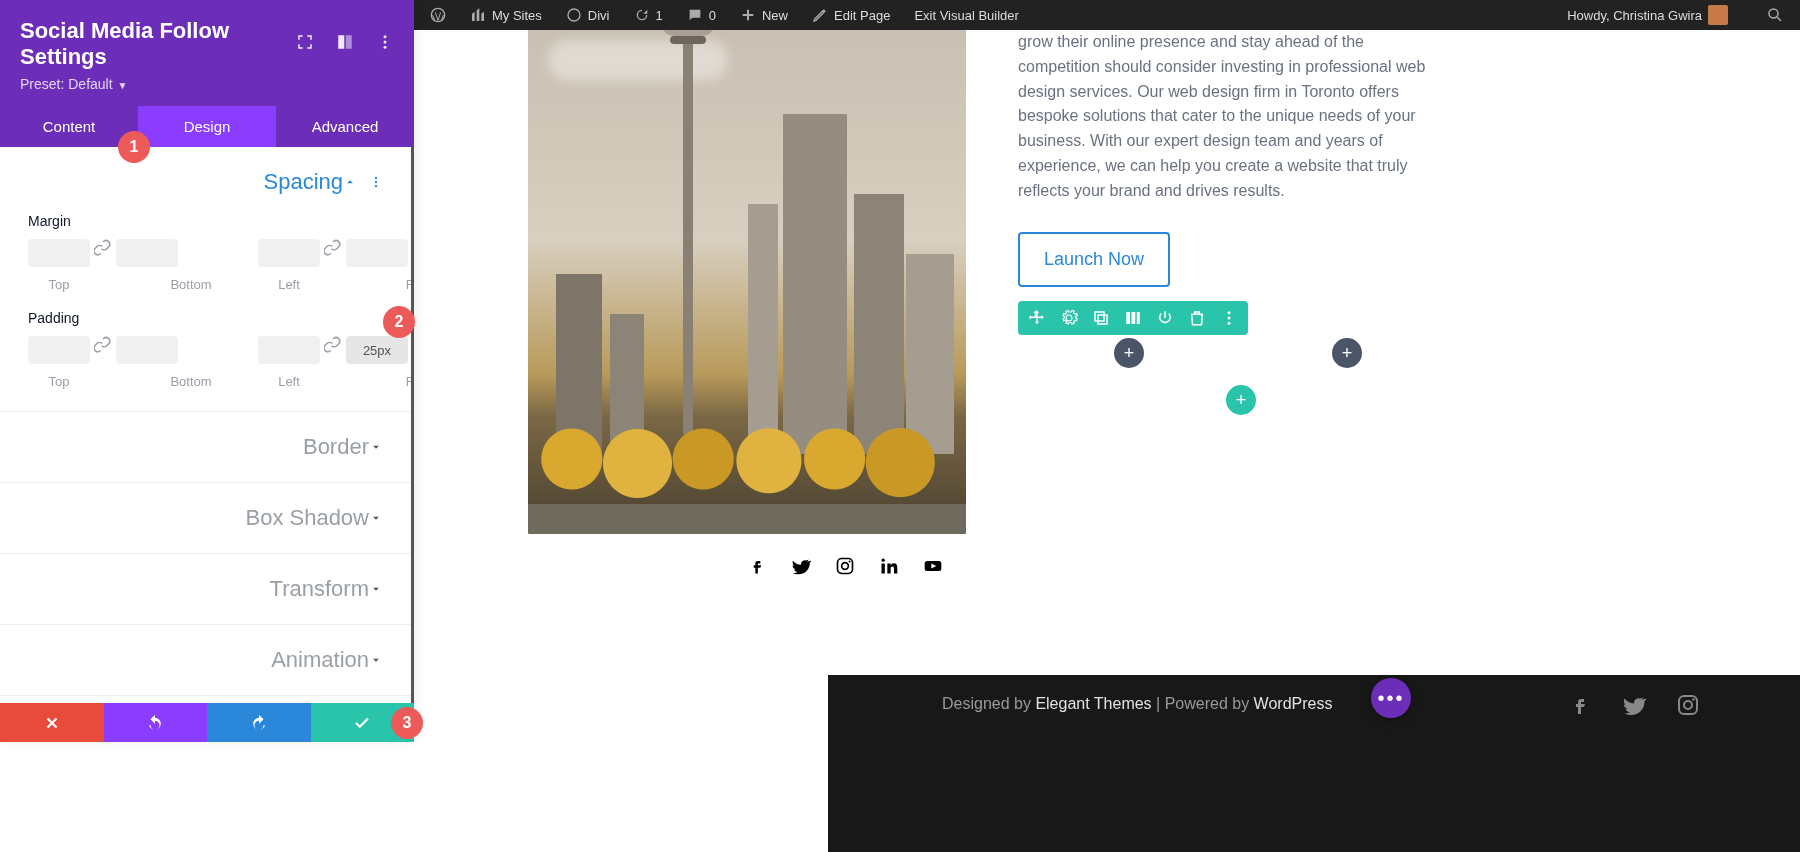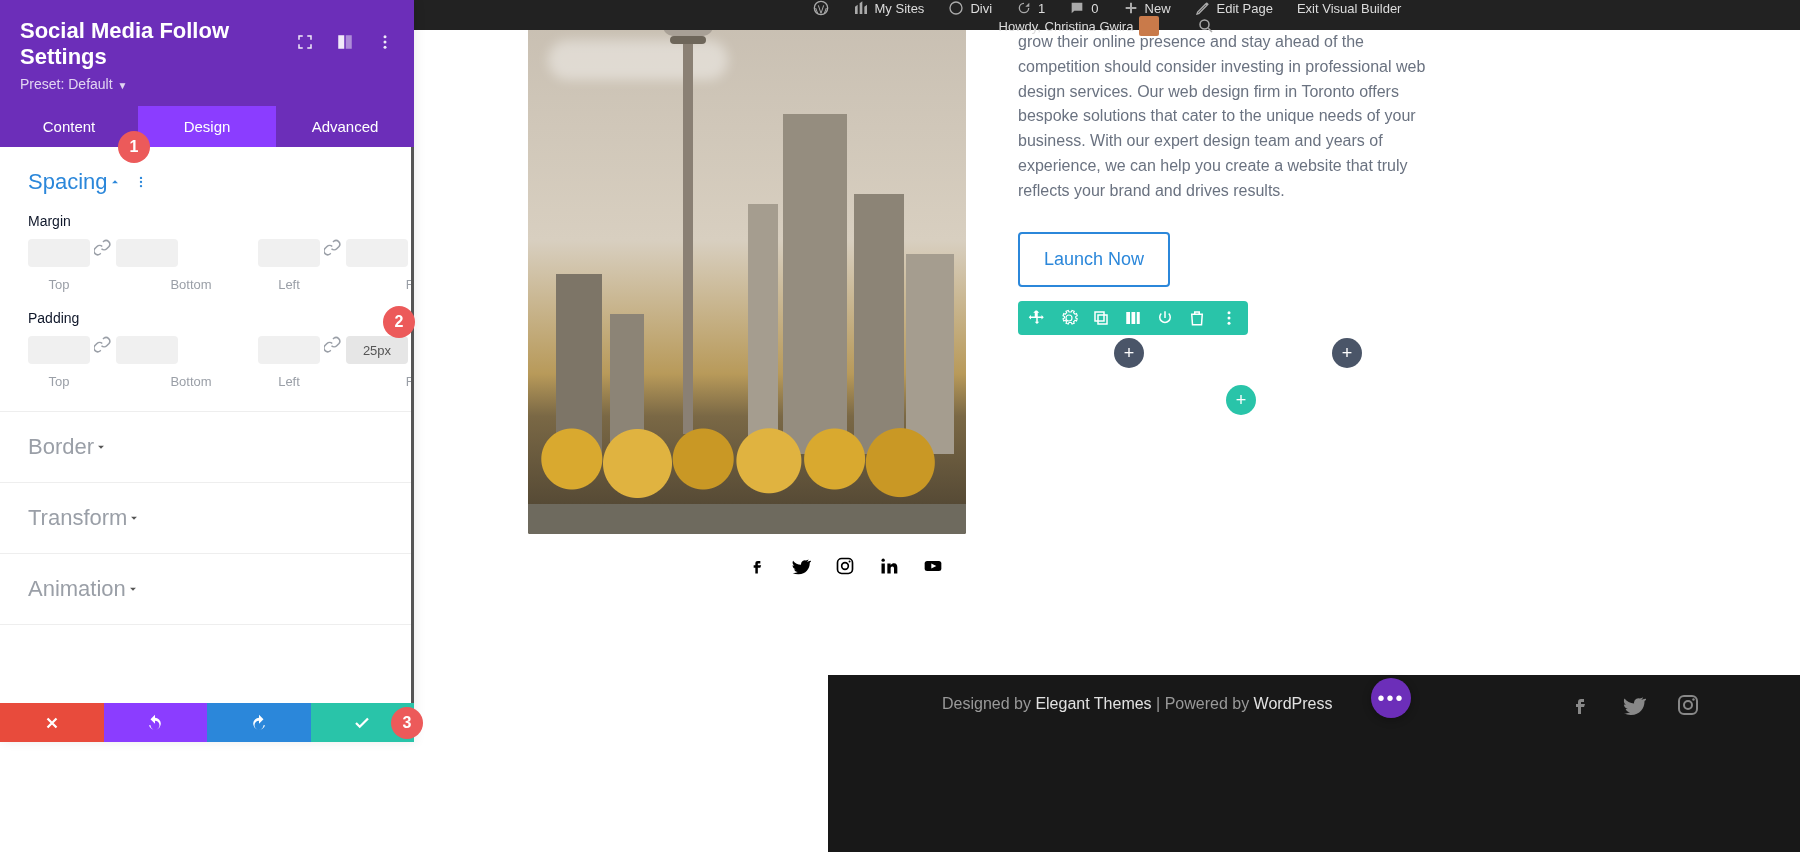--- a/index.html
+++ b/index.html
@@ -14,21 +14,21 @@
 .panel-title-icons svg { width: 18px; height: 18px; fill: #fff; opacity: .9; }
 .preset { font-size: 14px; color: rgba(255,255,255,.8); margin-top: 6px; }
 .preset-caret { font-size: 10px; margin-left: 2px; }
 
 .tabs { display: flex; background: #6c2eb9; }
 .tab { flex: 1; text-align: center; padding: 12px 16px; font-size: 15px; color: #fff; cursor: pointer; }
 .tab.active { background: #8b3dff; }
 
 .panel-body { flex: 1; overflow-y: auto; border-right: 3px solid #555; }
 .section { border-bottom: 1px solid #eee; padding: 22px 28px; }
-.section-head { display: flex; align-items: center; justify-content: flex-start; cursor: pointer; }
+.section-head { display: flex; align-items: center; justify-content: flex-end; cursor: pointer; }
 .section-title { font-size: 22px; color: #9a9fa7; font-weight: 400; }
 .section-title.active { color: #2b87da; }
 .section-head-right { display: flex; align-items: center; gap: 12px; }
 .section-head-right svg { width: 14px; height: 14px; fill: #2b87da; }
 .chevron-down { width: 14px; height: 14px; fill: #555; }
 
 .field-block { margin-top: 18px; }
 .field-label { font-size: 14px; color: #0f172a; margin-bottom: 10px; }
 .spacing-grid { display: flex; align-items: flex-start; gap: 18px; }
 .pair { display: flex; align-items: flex-start; gap: 4px; }
@@ -49,21 +49,21 @@
 .act-blue { background: #2b87da; }
 .act-green { background: #29c4a9; }
 
 
 .anno { position: absolute; width: 32px; height: 32px; border-radius: 50%; background: #ec5a5a; color: #fff; display: flex; align-items: center; justify-content: center; font-size: 16px; font-weight: 600; z-index: 60; }
 .anno1 { left: 118px; top: 131px; }
 .anno2 { left: 383px; top: 306px; }
 .anno3 { left: 391px; top: 707px; }
 
 
-.wp-bar { position: absolute; left: 414px; right: 0; top: 0; height: 30px; background: #222; color: #ddd; font-size: 13px; display: flex; align-items: center; padding: 0 8px; z-index: 40; flex-direction: column; }
+.wp-bar { position: absolute; left: 414px; right: 0; top: 0; height: 30px; background: #222; color: #ddd; font-size: 13px; display: flex; align-items: center; padding: 0 8px; z-index: 40; }
 .wp-left { display: flex; align-items: center; gap: 8px; }
 .wp-item { display: flex; align-items: center; gap: 6px; padding: 0 8px; color: #ddd; cursor: pointer; }
 .wp-item svg { width: 16px; height: 16px; fill: #aaa; }
 .wp-spacer { flex: 1; }
 .wp-right { display: flex; align-items: center; gap: 22px; }
 .wp-avatar { width: 20px; height: 20px; background: #c97a4a; border-radius: 2px; }
 .wp-search svg { width: 18px; height: 18px; fill: #aaa; }
 
 
 .page { position: absolute; left: 414px; right: 0; top: 30px; bottom: 0; background: #fff; overflow: hidden; }
@@ -232,20 +232,28 @@
     <div class="section">
       <div class="section-head">
         <div class="section-title">Border</div>
         <svg class="chevron-down" viewBox="0 0 24 24">
             <path d="M7 10l5 5 5-5z"></path>
           </svg>
       </div>
     </div>
     <div class="section">
       <div class="section-head">
+        <div class="section-title">Box Shadow</div>
+        <svg class="chevron-down" viewBox="0 0 24 24">
+            <path d="M7 10l5 5 5-5z"></path>
+          </svg>
+      </div>
+    </div>
+    <div class="section">
+      <div class="section-head">
         <div class="section-title">Transform</div>
         <svg class="chevron-down" viewBox="0 0 24 24">
             <path d="M7 10l5 5 5-5z"></path>
           </svg>
       </div>
     </div>
     <div class="section">
       <div class="section-head">
         <div class="section-title">Animation</div>
         <svg class="chevron-down" viewBox="0 0 24 24">

